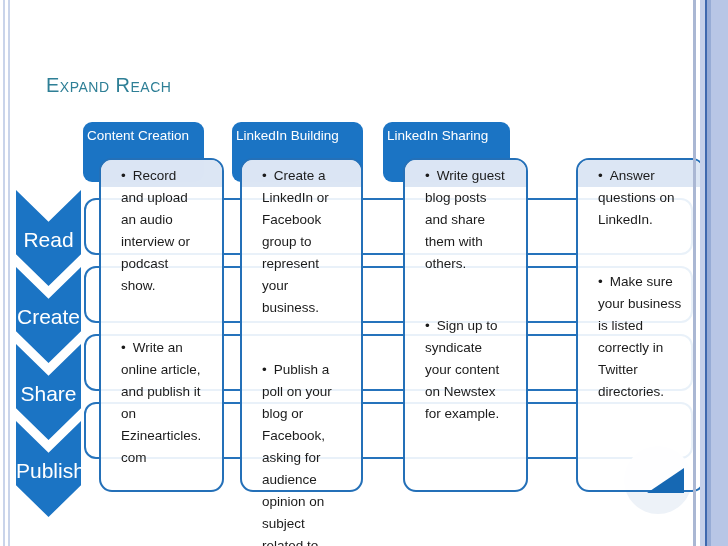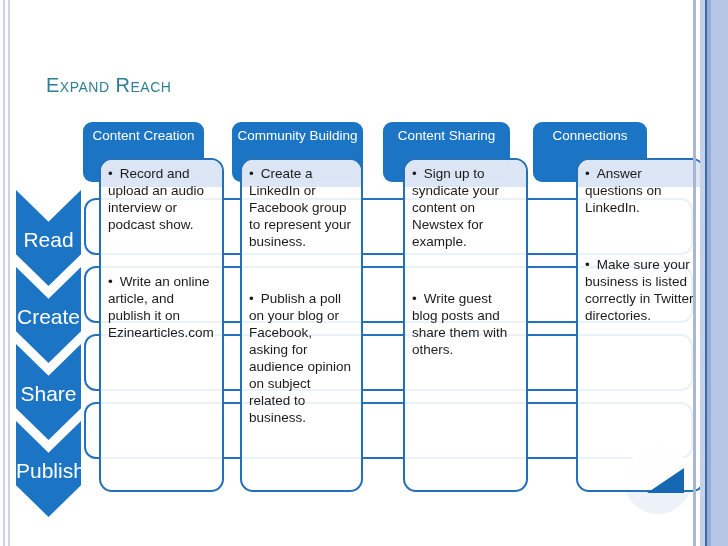--- a/index.html
+++ b/index.html
@@ -33,31 +33,31 @@
 
   
   .chevron{position:absolute;left:16px;width:65px;height:96px;background:#1b74c4;z-index:5;
            clip-path:polygon(0 0,50% 33%,100% 0,100% 67%,50% 100%,0 67%);}
   .chev-1{top:190px}.chev-2{top:267px}.chev-3{top:344px}.chev-4{top:421px}
   .chevron .lbl{position:absolute;left:0;right:0;top:41px;text-align:center;color:#fff;
                 font-size:21px;line-height:17px;}
 
   
   .header{position:absolute;top:122px;height:60px;box-sizing:border-box;background:#1b74c4;
-          border-radius:9px;color:#fff;font-size:13.5px;line-height:17px;text-align:center;
+          border-radius:9px;color:#fff;font-size:13.5px;line-height:17px;
           padding:5px 4px 0 4px;z-index:3;}
   .h-1{left:83px;width:121px}.h-2{left:232px;width:131px}.h-3{left:383px;width:127px}.h-4{left:533px;width:114px}
 
   
   .bodybox{position:absolute;top:158px;height:334px;box-sizing:border-box;
            border:2px solid #2470b8;border-radius:13px;background:rgba(255,255,255,0.9);z-index:4;}
   .bodybox::before{content:"";position:absolute;top:0;left:0;right:0;height:27px;
            background:#d9e4f3;opacity:.92;border-radius:11px 11px 0 0;}
   .b-1{left:99px;width:125px}.b-2{left:240px;width:123px}.b-3{left:403px;width:125px}.b-4{left:576px;width:129px}
-  .bodytext{position:relative;padding:5px 7px;font-size:13.5px;line-height:17px;color:#1b1b1b;
+  .bodytext{position:relative;padding:5px 20px;font-size:13.5px;line-height:22px;color:#1b1b1b;
             overflow-wrap:anywhere;}
   .bullet{margin:0;}
   .bullet + .bullet{margin-top:40px;}
   .dot{margin-right:7px;}
 </style>
 </head>
 <body>
 
 <div class="slide">
 
@@ -86,42 +86,41 @@
     <span class="lbl">Share</span>
   </div>
   <div class="chevron chev-2">
     <span class="lbl">Create</span>
   </div>
   <div class="chevron chev-4">
     <span class="lbl">Publish</span>
   </div>
 
   <div class="header h-1">Content Creation</div>
-  <div class="header h-2">Community Building</div>
-  <div class="header h-3">Content Sharing</div>
-  <div class="header h-4">Connections</div>
+  <div class="header h-2">LinkedIn Building</div>
+  <div class="header h-3">LinkedIn Sharing</div>
 
   <div class="bodybox b-1">
     <div class="bodytext">
       <p class="bullet"><span class="dot">•</span><span>Record and upload an audio interview or podcast show.</span></p>
       <p class="bullet"><span class="dot">•</span><span>Write an online article, and publish it on Ezinearticles.com</span></p>
     </div>
   </div>
 
   <div class="bodybox b-2">
     <div class="bodytext">
       <p class="bullet"><span class="dot">•</span><span>Create a LinkedIn or Facebook group to represent your business.</span></p>
       <p class="bullet"><span class="dot">•</span><span>Publish a poll on your blog or Facebook, asking for audience opinion on subject related to business.</span></p>
     </div>
   </div>
 
   <div class="bodybox b-3">
     <div class="bodytext">
+      <p class="bullet"><span class="dot">•</span><span>Write guest blog posts and share them with others.</span></p>
       <p class="bullet"><span class="dot">•</span><span>Sign up to syndicate your content on Newstex for example.</span></p>
-      <p class="bullet"><span class="dot">•</span><span>Write guest blog posts and share them with others.</span></p>
     </div>
   </div>
 
   <div class="bodybox b-4">
     <div class="bodytext">
       <p class="bullet"><span class="dot">•</span><span>Answer questions on LinkedIn.</span></p>
       <p class="bullet"><span class="dot">•</span><span>Make sure your business is listed correctly in Twitter directories.</span></p>
     </div>
   </div>
 

